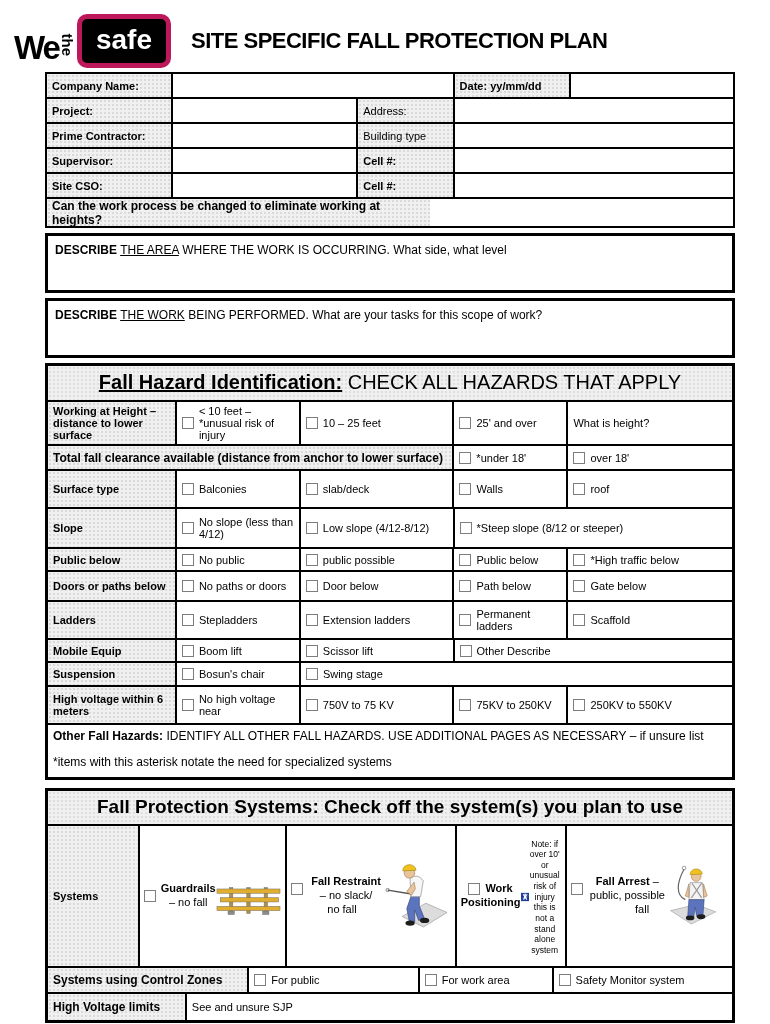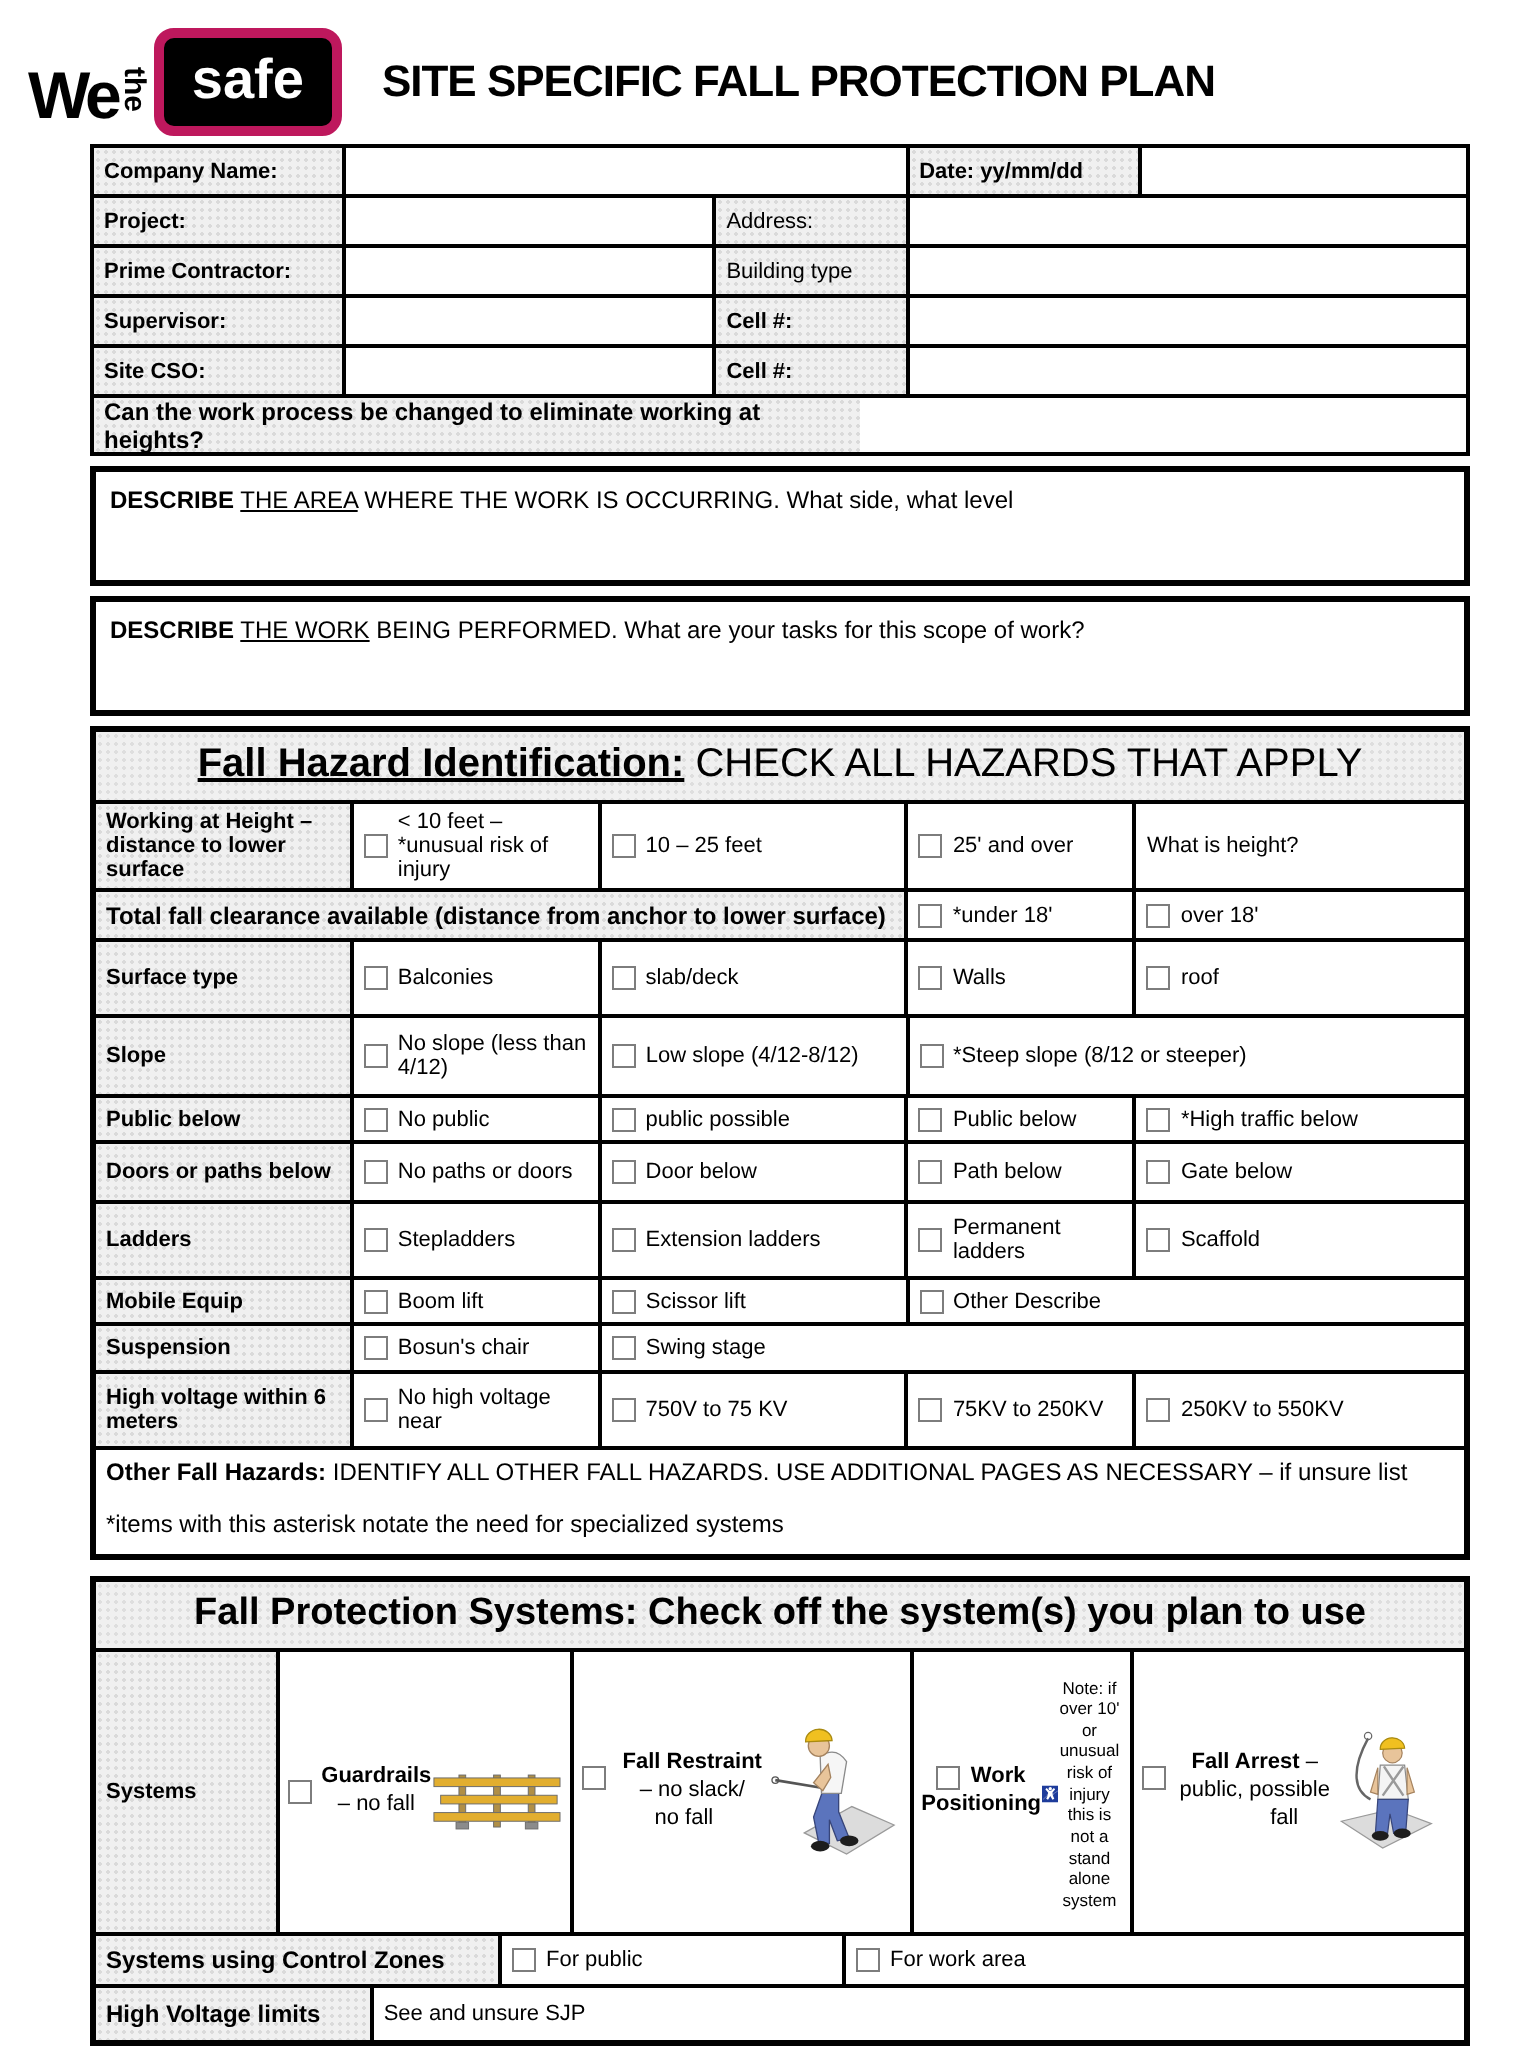--- a/index.html
+++ b/index.html
@@ -399,20 +399,24 @@
       <div class="row" style="height:26px">
         <div class="cell glabel" style="width:203px;font-size:12px">Systems using Control Zones</div>
         <div class="cell" style="width:172px">
           <span class="cb"></span>
           <span>For public</span>
         </div>
         <div class="cell" style="width:135px">
           <span class="cb"></span>
           <span>For work area</span>
         </div>
+        <div class="cell" style="width:180px">
+          <span class="cb"></span>
+          <span>Safety Monitor system</span>
+        </div>
       </div>
 
       <div class="row" style="height:26px">
         <div class="cell glabel" style="width:140px;font-size:12px">High Voltage limits</div>
         <div class="cell" style="width:550px">See and unsure SJP</div>
       </div>
     </div>
   </div>
 
   <div class="footer">

